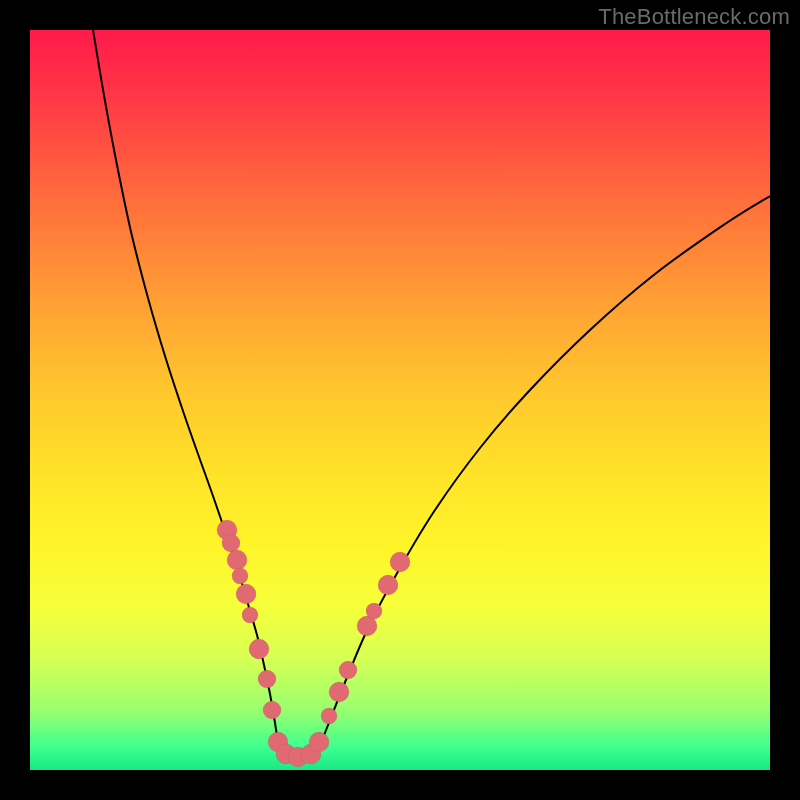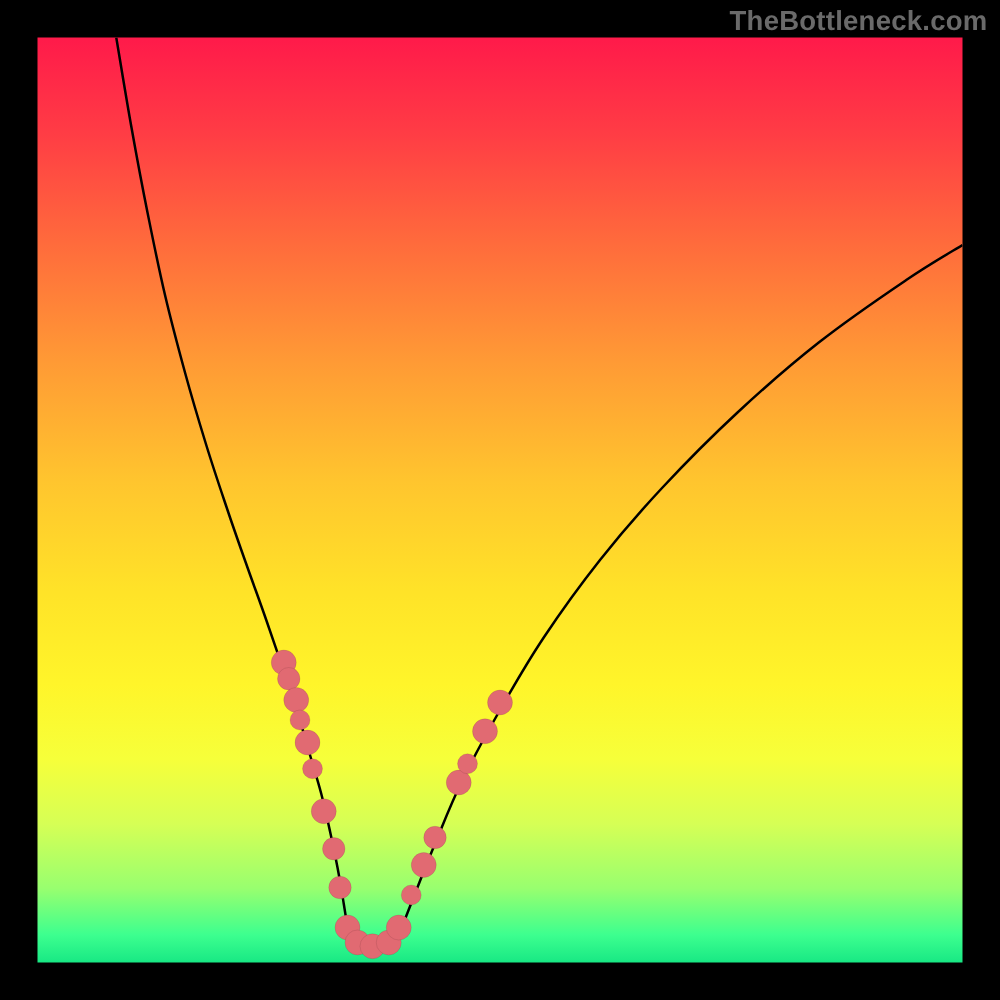--- a/index.html
+++ b/index.html
@@ -32,21 +32,21 @@
       #18e884 100%
     );
   }
   .watermark {
     position: absolute;
     top: 4px;
     right: 10px;
     color: #6a6a6a;
     font-size: 22px;
     letter-spacing: 0.2px;
-    font-weight: 700;
+    font-weight: 400;
   }
   svg.plot {
     position: absolute;
     left: 0;
     top: 0;
     width: 740px;
     height: 740px;
   }
   .curve {
     fill: none;

